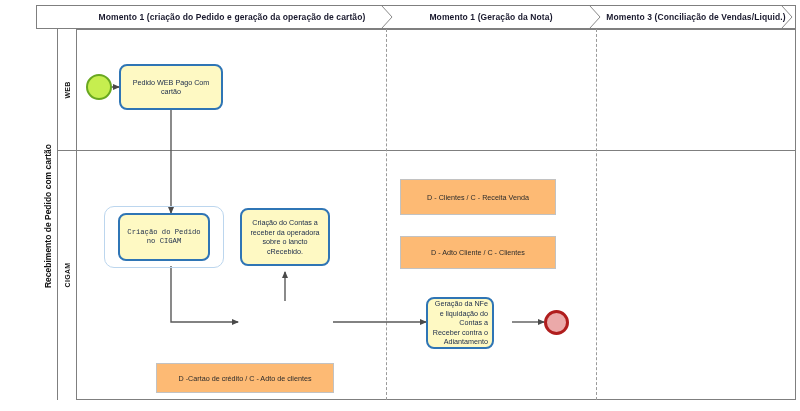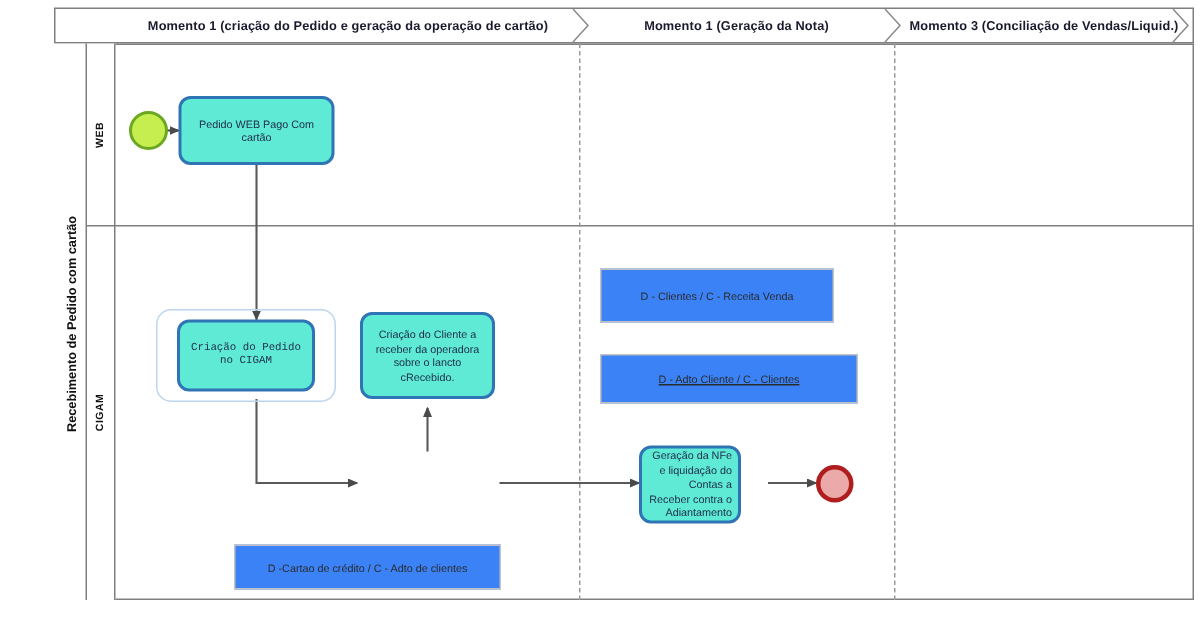--- a/index.html
+++ b/index.html
@@ -72,21 +72,21 @@
   
   .chev{
     position:absolute;top:5px;width:16px;height:24px;
     pointer-events:none;
   }
   .chev svg{display:block;}
 
   
   .task{
     position:absolute;box-sizing:border-box;
-    background:#5eead4;
+    background:#fef9c3;
     border:2px solid #2f75b5;
     border-radius:8px;
     display:flex;align-items:center;justify-content:center;
     text-align:center;
     font-size:7.2px;color:#20304d;
     line-height:1.32;
     padding:3px 4px;
   }
 
   
@@ -104,21 +104,21 @@
   .event-start{
     background:#c6ee4f;border:2px solid #69a820;
   }
   .event-end{
     background:#eba9a9;border:3px solid #b01d1d;
   }
 
   
   .note{
     position:absolute;box-sizing:border-box;
-    background:#3b82f6;
+    background:#fdba74;
     border:1px solid #c2c2c2;
     display:flex;align-items:center;justify-content:center;
     text-align:center;
     font-size:7.2px;color:#2b2b2b;
   }
 
   
   .flow{position:absolute;left:0;top:0;width:800px;height:411px;pointer-events:none;}
 </style>
 </head>
@@ -189,26 +189,26 @@
   </svg>
 
   <div class="event event-start" style="left:70px;top:74px;width:26px;height:26px;"></div>
 
   <div class="task" style="left:103px;top:64px;width:104px;height:46px;">Pedido WEB Pago Com cartão</div>
 
   <div class="group-box" style="left:88px;top:206px;width:120px;height:62px;"></div>
 
   <div class="task" style="left:102px;top:213px;width:92px;height:48px;font-family:Liberation Mono, monospace;">Criação do Pedido no CIGAM</div>
 
-  <div class="task" style="left:224px;top:208px;width:90px;height:58px;">Criação do Cliente a receber da operadora sobre o lancto cRecebido.</div>
+  <div class="task" style="left:224px;top:208px;width:90px;height:58px;">Criação do Contas a receber da operadora sobre o lancto cRecebido.</div>
 
 
   <div class="task" style="left:410px;top:297px;width:68px;height:52px;text-align:right;">Geração da NFe e liquidação do Contas a Receber contra o Adiantamento</div>
 
   <div class="event event-end" style="left:528px;top:310px;width:25px;height:25px;"></div>
 
   <div class="note" style="left:384px;top:179px;width:156px;height:36px;">D - Clientes / C - Receita Venda</div>
 
-  <div class="note" style="left:384px;top:236px;width:172px;height:33px;text-decoration:underline;">D - Adto Cliente / C - Clientes</div>
+  <div class="note" style="left:384px;top:236px;width:156px;height:33px;">D - Adto Cliente / C - Clientes</div>
 
   <div class="note" style="left:140px;top:363px;width:178px;height:30px;">D -Cartao de crédito / C - Adto de clientes</div>
 
 </div>
 
 </body></html>

